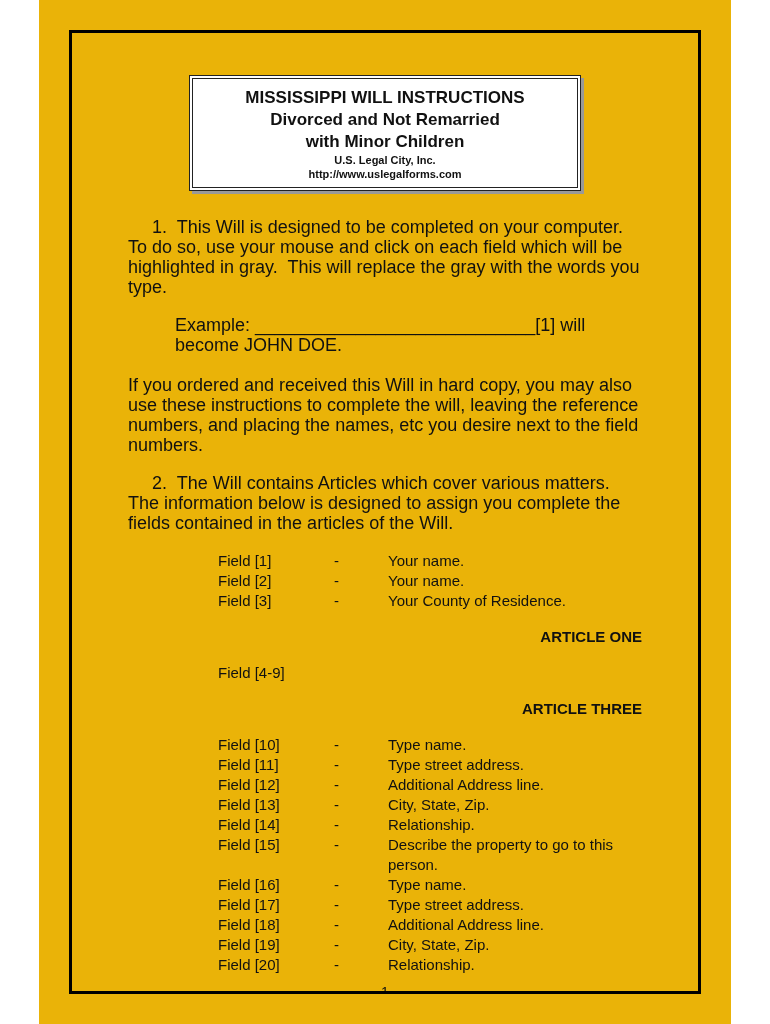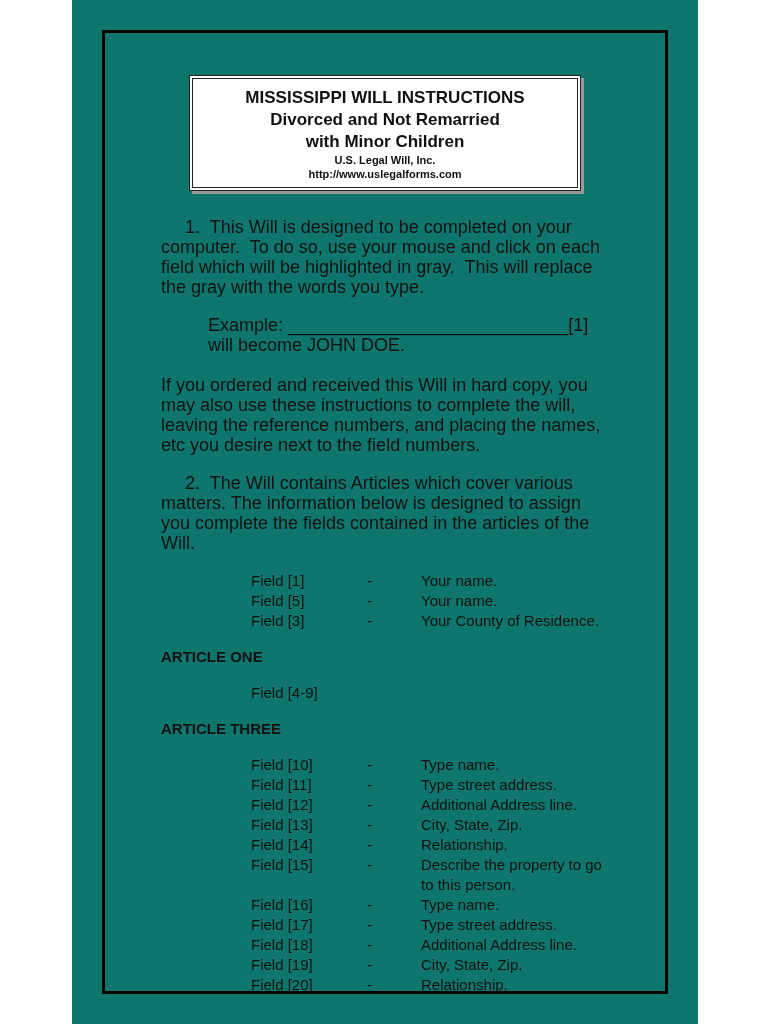--- a/index.html
+++ b/index.html
@@ -2,23 +2,23 @@
 <html><head>
 <meta charset="utf-8">
 <style>
   * { margin: 0; padding: 0; box-sizing: border-box; }
   html, body { background: #ffffff; }
   body {
     font-family: "Liberation Sans", sans-serif;
     color: #111;
   }
   .page {
-    width: 626px;
+    width: 692px;
     height: 1024px;
-    background: #0f766e;
+    background: #eab308;
     padding: 30px 30px 30px 30px;
     margin: 0 auto;
   }
   .frame {
     width: 100%;
     height: 100%;
     border: 3px solid #000;
     padding: 42px 56px 14px 56px;
     display: flex;
     flex-direction: column;
@@ -48,21 +48,21 @@
     line-height: 20px;
     margin-bottom: 18px;
     white-space: pre-wrap;
   }
   .indent1 { text-indent: 24px; }
   .indent2 { text-indent: 47px; }
   .example { padding-left: 47px; margin-bottom: 20px; }
   .article-heading {
     font-size: 15px;
     font-weight: bold;
-    text-align: left;
+    text-align: right;
     margin: 16px 0 16px 0;
     line-height: 20px;
   }
   .field-list { margin-left: 90px; }
   .field-row {
     display: grid;
     grid-template-columns: 100px 38px 1fr;
     font-size: 15px;
     line-height: 20px;
     gap: 16px;
@@ -80,41 +80,41 @@
 </head>
 <body>
 
 <div class="page">
   <div class="frame">
 
     <div class="title-box">
       <div class="title-main">MISSISSIPPI WILL INSTRUCTIONS</div>
       <div class="title-main">Divorced and Not Remarried</div>
       <div class="title-main">with Minor Children</div>
-      <div class="title-sub">U.S. Legal Will, Inc.</div>
+      <div class="title-sub">U.S. Legal City, Inc.</div>
       <div class="title-sub">http://www.uslegalforms.com</div>
     </div>
 
     <p class="para indent1">1.  This Will is designed to be completed on your computer.  To do so, use your mouse and click on each field which will be highlighted in gray.  This will replace the gray with the words you type.</p>
 
     <p class="para example">Example: ____________________________[1] will become JOHN DOE.</p>
 
     <p class="para">If you ordered and received this Will in hard copy, you may also use these instructions to complete the will, leaving the reference numbers, and placing the names, etc you desire next to the field numbers.</p>
 
     <p class="para indent1">2.  The Will contains Articles which cover various matters. The information below is designed to assign you complete the fields contained in the articles of the Will.</p>
 
 
     <div class="field-list">
       <div class="field-row">
         <span class="f-label">Field [1]</span>
         <span class="f-dash">-</span>
         <span class="f-desc">Your name.</span>
       </div>
       <div class="field-row">
-        <span class="f-label">Field [5]</span>
+        <span class="f-label">Field [2]</span>
         <span class="f-dash">-</span>
         <span class="f-desc">Your name.</span>
       </div>
       <div class="field-row">
         <span class="f-label">Field [3]</span>
         <span class="f-dash">-</span>
         <span class="f-desc">Your County of Residence.</span>
       </div>
     </div>
 

